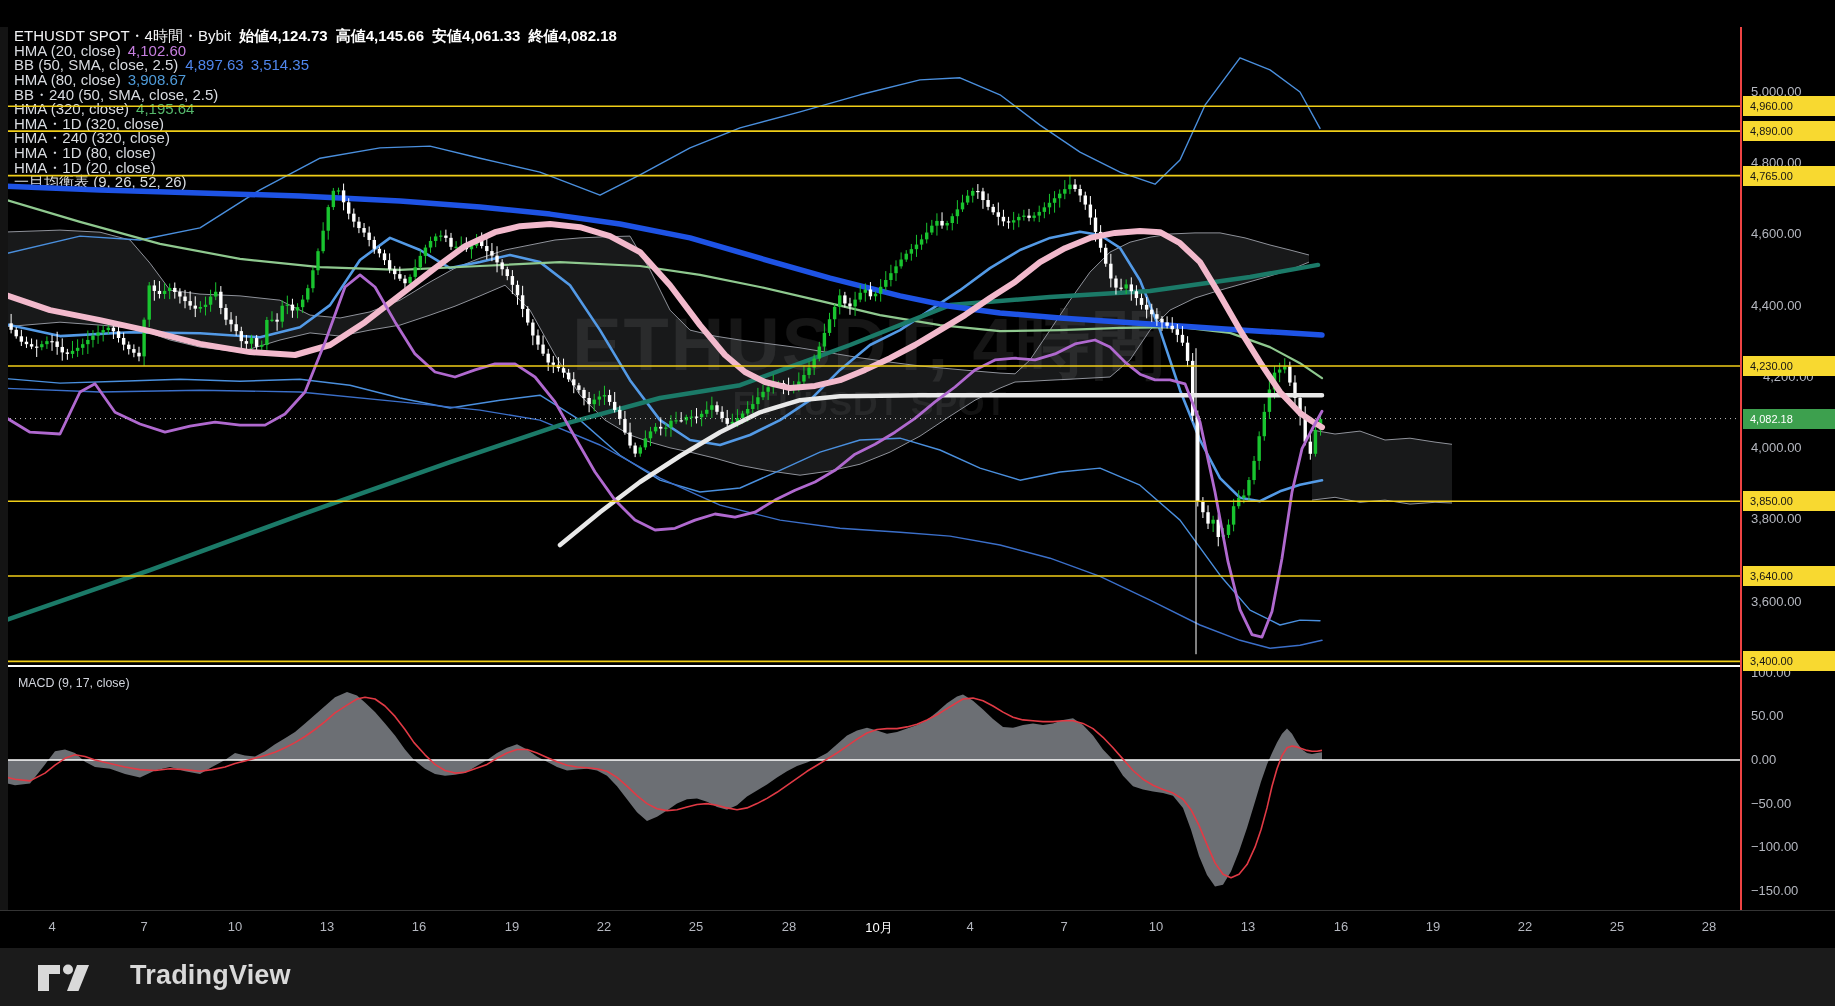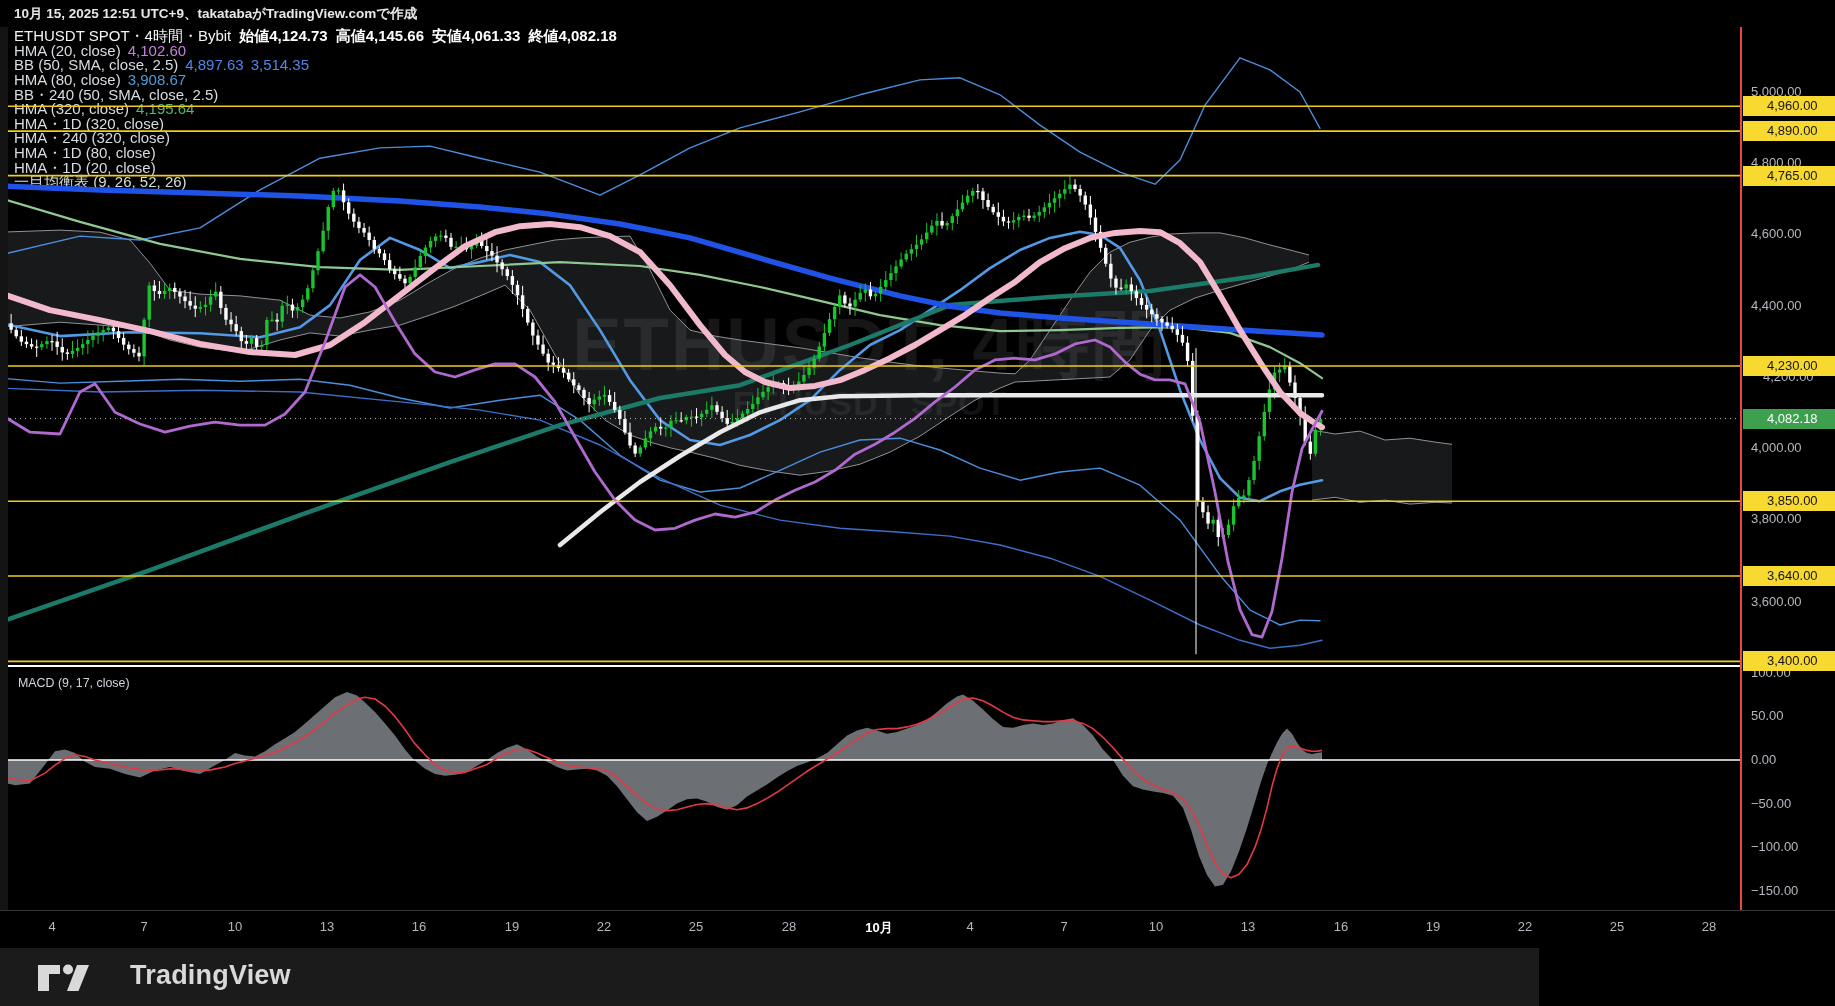--- a/index.html
+++ b/index.html
@@ -12,39 +12,36 @@
   .lg-val{font-weight:400;margin-left:7px;}
   .lg-sym{color:#f2f3f5;}
   .lg-ohlc{color:#fff;font-weight:700;margin-left:8px;}
   .lg-ohlc b{font-weight:700;}
   #watermark{position:absolute;left:0;top:0;width:1740px;z-index:0;text-align:center;pointer-events:none;}
   #wm1{position:absolute;left:0;width:1740px;top:296px;font-size:74px;font-weight:600;color:rgba(255,255,255,0.085);letter-spacing:2px;}
   #wm2{position:absolute;left:0;width:1740px;top:384px;font-size:34px;font-weight:600;color:rgba(255,255,255,0.07);letter-spacing:1px;}
   #chart-svg{position:absolute;left:0;top:0;z-index:3;}
   #price-axis{position:absolute;left:1740px;top:27px;width:95px;height:883px;border-left:2px solid #ef4444;z-index:5;background:#000;}
   .tick{position:absolute;left:9px;color:#b4b7bf;font-size:13px;height:18px;line-height:18px;}
-  .tag{position:absolute;left:1px;width:93px;height:20px;line-height:20px;padding-left:24px;box-sizing:border-box;font-size:13px;}
+  .tag{position:absolute;left:1px;width:93px;height:20px;line-height:20px;padding-left:7px;box-sizing:border-box;font-size:11px;}
   .tag-yellow{background:#f8d930;color:#151515;}
   .tag-green{background:#3da04e;color:#fff;font-weight:400;}
   #time-axis{position:absolute;left:0;top:910px;width:1835px;height:37px;border-top:1px solid #343434;z-index:4;background:#000;}
   .tlabel{position:absolute;top:8px;transform:translateX(-50%);color:#b4b7bf;font-size:13px;}
-  .tlabel.bold{color:#fff;font-weight:700;}
+  .tlabel.bold{color:#fff;font-weight:400;}
   #macd-label{position:absolute;left:18px;top:676px;color:#d1d4dc;font-size:12.4px;z-index:4;}
-  #footer{position:absolute;left:0;top:947px;width:1539px;height:59px;background:#1b1b1b;border-top:1px solid #000;z-index:6;}
+  #footer{position:absolute;left:0;top:947px;width:1835px;height:59px;background:#1b1b1b;border-top:1px solid #000;z-index:6;}
   #tv-logo{position:absolute;left:37px;top:15px;}
   #tv-brand{position:absolute;left:130px;top:12px;color:#d9d9d9;font-size:27px;font-weight:700;letter-spacing:.2px;}
   #left-strip{position:absolute;left:0;top:27px;width:8px;height:883px;background:#141414;z-index:4;}
 </style>
 </head>
 <body>
 <div id="stage">
 
-  <div id="topbar">
-    <span>10月 15, 2025 12:51 UTC+9、takatabaがTradingView.comで作成</span>
-  </div>
 
   <div id="watermark">
     <div id="wm1">ETHUSDT, 4時間</div>
     <div id="wm2">ETHUSDT SPOT</div>
   </div>
 
   <div id="legend">
       <div class="lg-row"><span class="lg-sym">ETHUSDT SPOT・4時間・Bybit</span><span class="lg-ohlc">始値<b>4,124.73</b></span><span class="lg-ohlc">高値<b>4,145.66</b></span><span class="lg-ohlc">安値<b>4,061.33</b></span><span class="lg-ohlc">終値<b>4,082.18</b></span></div>
       <div class="lg-row"><span>HMA (20, close)</span><span class="lg-val" style="color:#c77fe0">4,102.60</span></div>
       <div class="lg-row"><span>BB (50, SMA, close, 2.5)</span><span class="lg-val" style="color:#4f86ec">4,897.63</span><span class="lg-val" style="color:#4f86ec">3,514.35</span></div>

